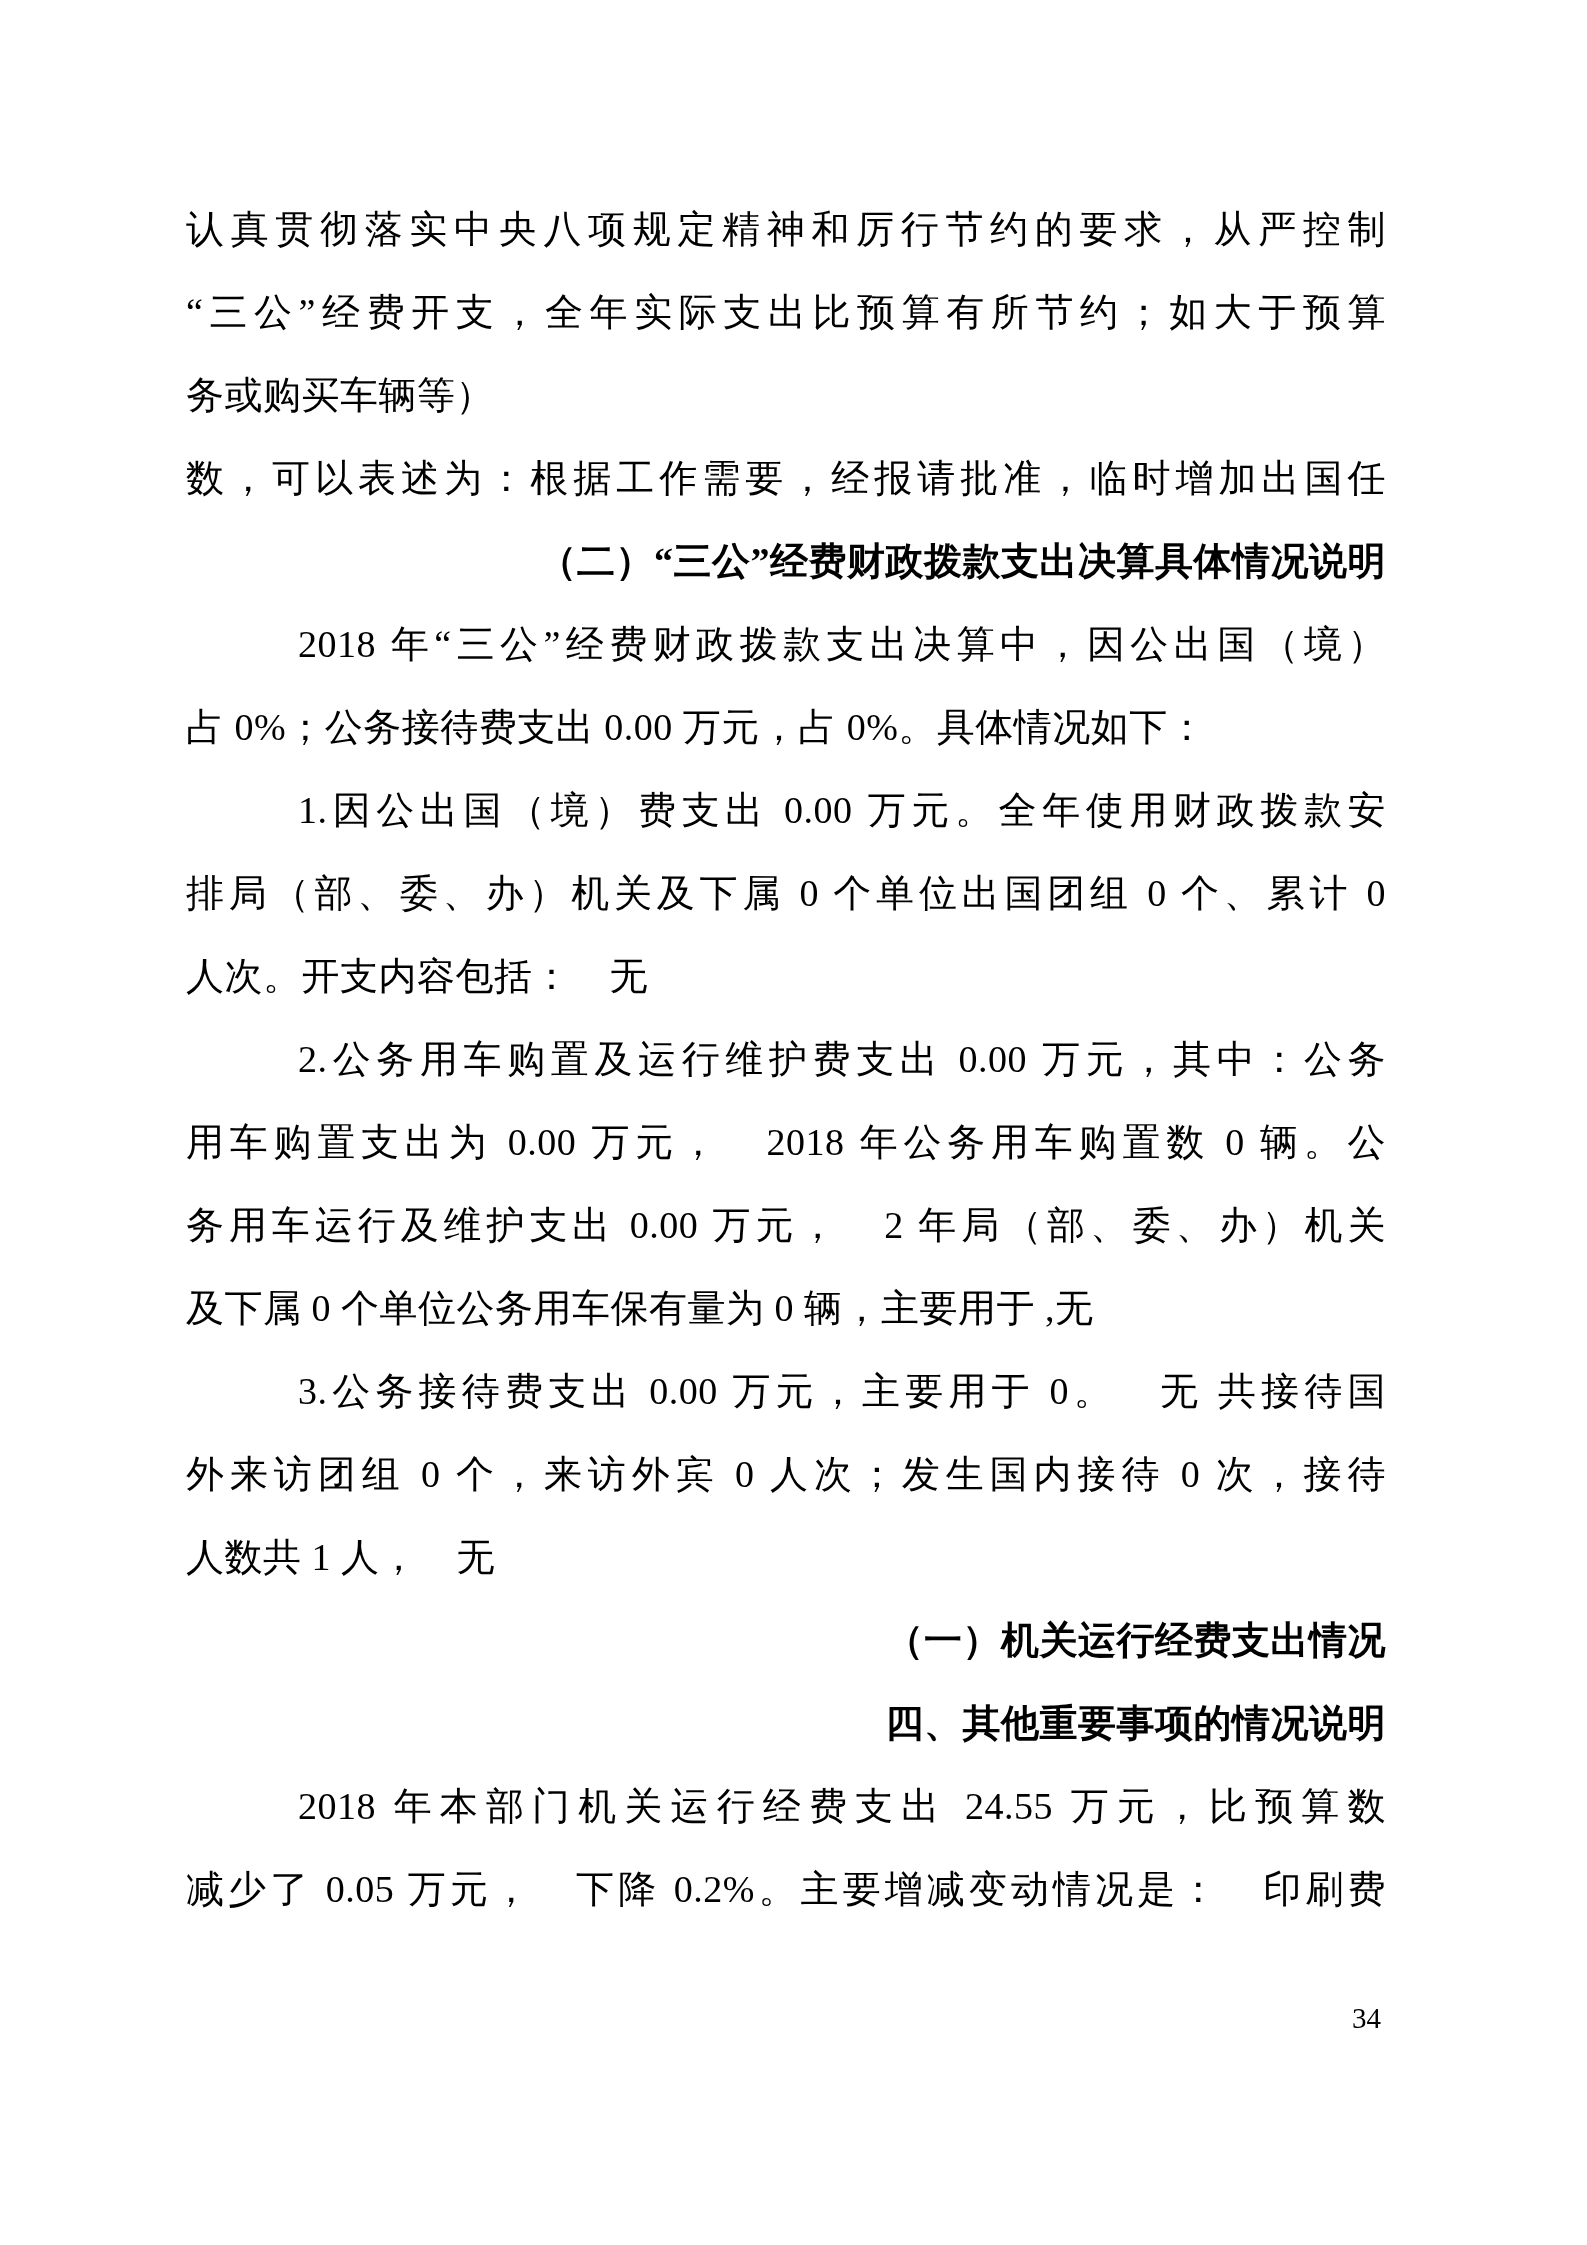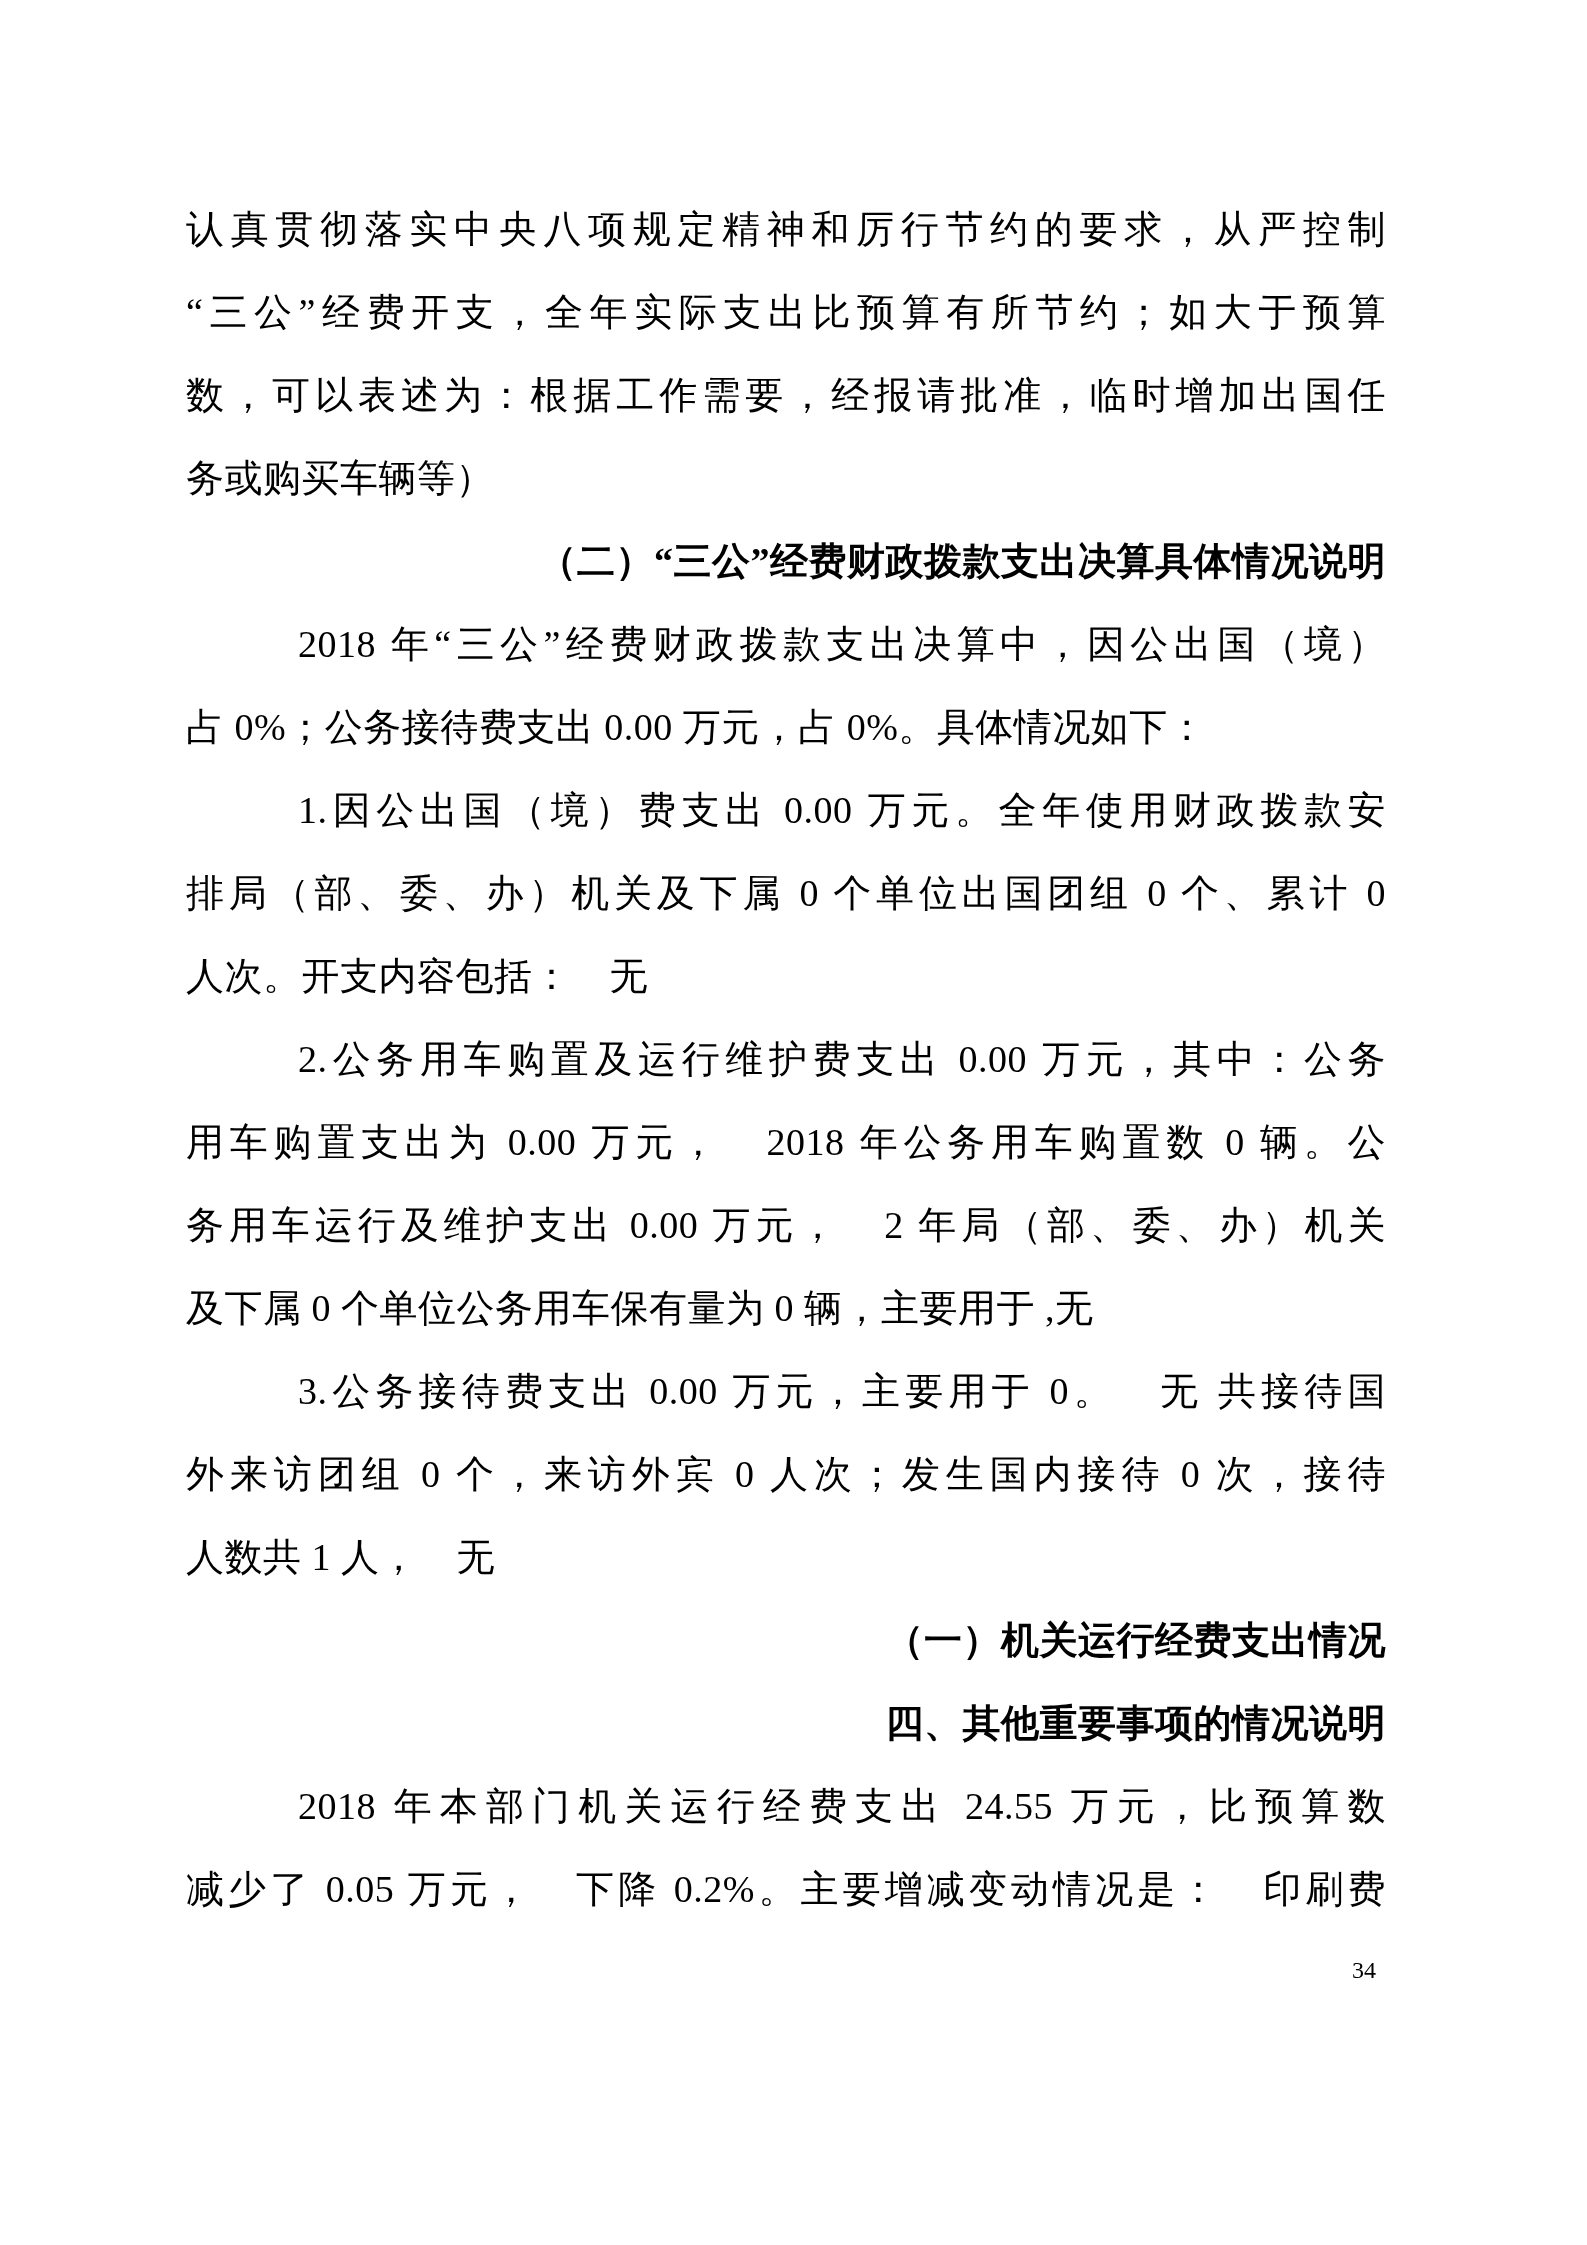--- a/index.html
+++ b/index.html
@@ -36,34 +36,34 @@
   .indent {
     text-indent: 112px;
     text-align: right;
   }
   .bold {
     font-weight: 700;
   }
   .page-number {
     position: absolute;
     left: 1352px;
-    top: 1952px;
-    font-size: 24px;
+    top: 2000px;
+    font-size: 29px;
     line-height: 36px;
   }
 </style>
 </head>
 <body>
 
 <div class="page">
   <div class="content">
     <div class="line justify">认真贯彻落实中央八项规定精神和厉行节约的要求，从严控制</div>
     <div class="line justify">“三公”经费开支，全年实际支出比预算有所节约；如大于预算</div>
+    <div class="line">务或购买车辆等）</div>
     <div class="line justify">数，可以表述为：根据工作需要，经报请批准，临时增加出国任</div>
-    <div class="line">务或购买车辆等）</div>
     <div class="line bold indent">（二）“三公”经费财政拨款支出决算具体情况说明</div>
     <div class="line justify indent">2018 年“三公”经费财政拨款支出决算中，因公出国（境）</div>
     <div class="line">占 0%；公务接待费支出 0.00 万元，占 0%。具体情况如下：</div>
     <div class="line justify indent">1.因公出国（境）费支出 0.00 万元。全年使用财政拨款安</div>
     <div class="line justify">排局（部、委、办）机关及下属 0 个单位出国团组 0 个、累计 0</div>
     <div class="line">人次。开支内容包括：　无</div>
     <div class="line justify indent">2.公务用车购置及运行维护费支出 0.00 万元，其中：公务</div>
     <div class="line justify">用车购置支出为 0.00 万元，　2018 年公务用车购置数 0 辆。公</div>
     <div class="line justify">务用车运行及维护支出 0.00 万元，　2 年局（部、委、办）机关</div>
     <div class="line">及下属 0 个单位公务用车保有量为 0 辆，主要用于 ,无</div>

